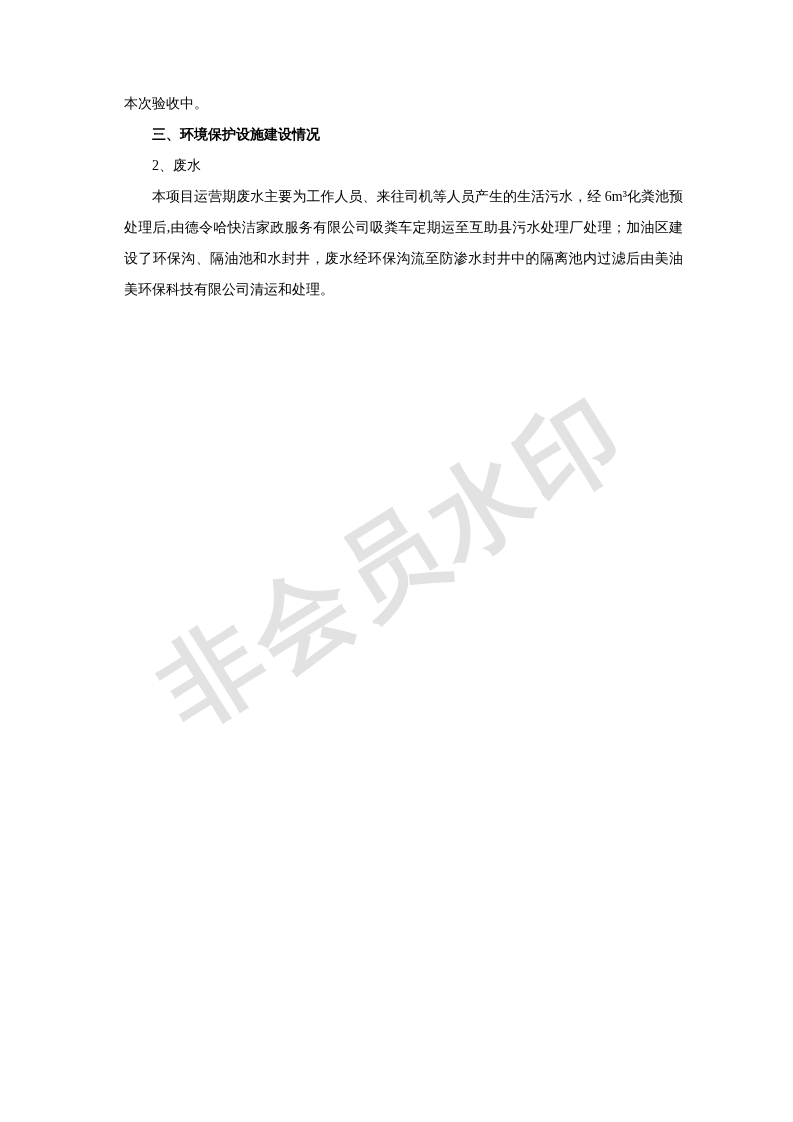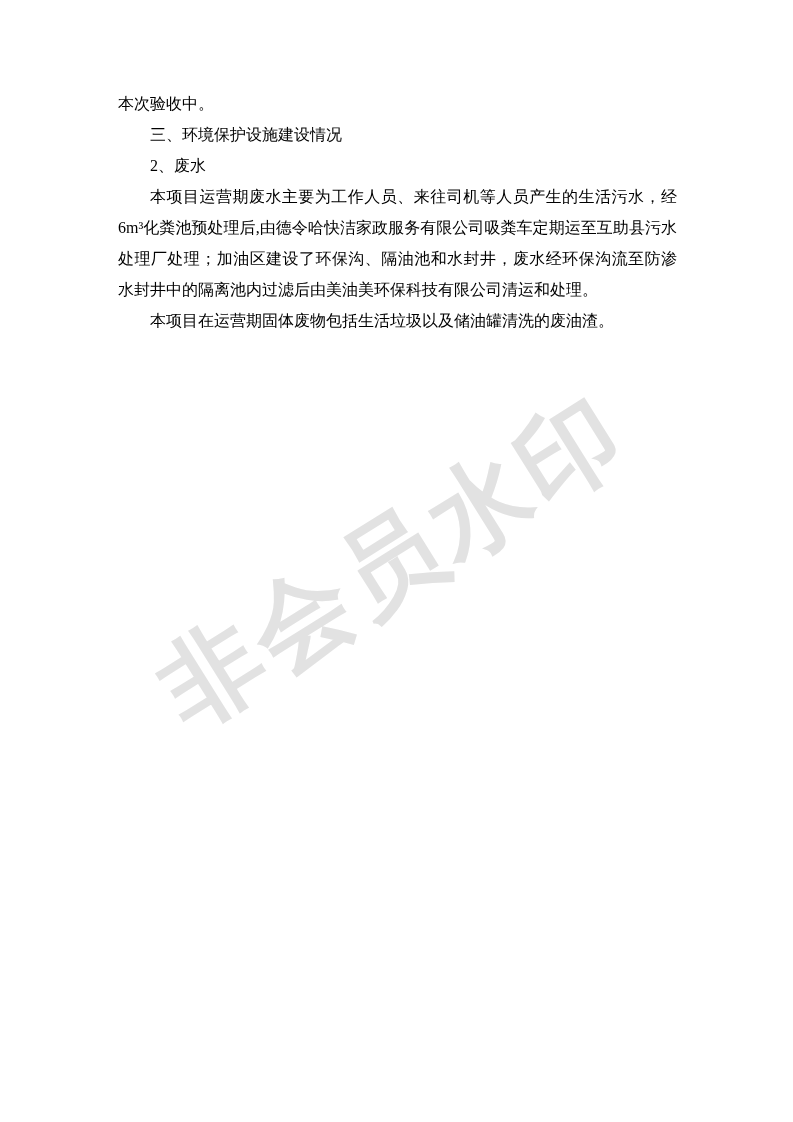--- a/index.html
+++ b/index.html
@@ -29,49 +29,48 @@
     color: #e2e2e2;
     white-space: nowrap;
     transform: rotate(-32deg);
     transform-origin: center center;
     z-index: 0;
     user-select: none;
     line-height: 112px;
   }
   .content {
     position: absolute;
-    left: 118px;
+    left: 124px;
     top: 88px;
     width: 559px;
-    font-size: 16px;
+    font-size: 14px;
     line-height: 31px;
     text-align: justify;
     z-index: 1;
     overflow-wrap: break-word;
   }
   .content p {
     margin: 0;
     padding: 0;
     text-indent: 2em;
   }
   .content p.continuation {
     text-indent: 0;
   }
   .content p.heading {
-    font-weight: normal;
+    font-weight: bold;
   }
 </style>
 </head>
 <body>
 
 <div class="page">
 
   <div class="watermark">非会员水印</div>
 
   <div class="content">
     <p class="continuation">本次验收中。</p>
     <p class="heading">三、环境保护设施建设情况</p>
     <p class="subheading">2、废水</p>
     <p class="para">本项目运营期废水主要为工作人员、来往司机等人员产生的生活污水，经 6m³化粪池预处理后,由德令哈快洁家政服务有限公司吸粪车定期运至互助县污水处理厂处理；加油区建设了环保沟、隔油池和水封井，废水经环保沟流至防渗水封井中的隔离池内过滤后由美油美环保科技有限公司清运和处理。</p>
-    <p class="para">本项目在运营期固体废物包括生活垃圾以及储油罐清洗的废油渣。</p>
   </div>
 
 </div>
 
 </body></html>

